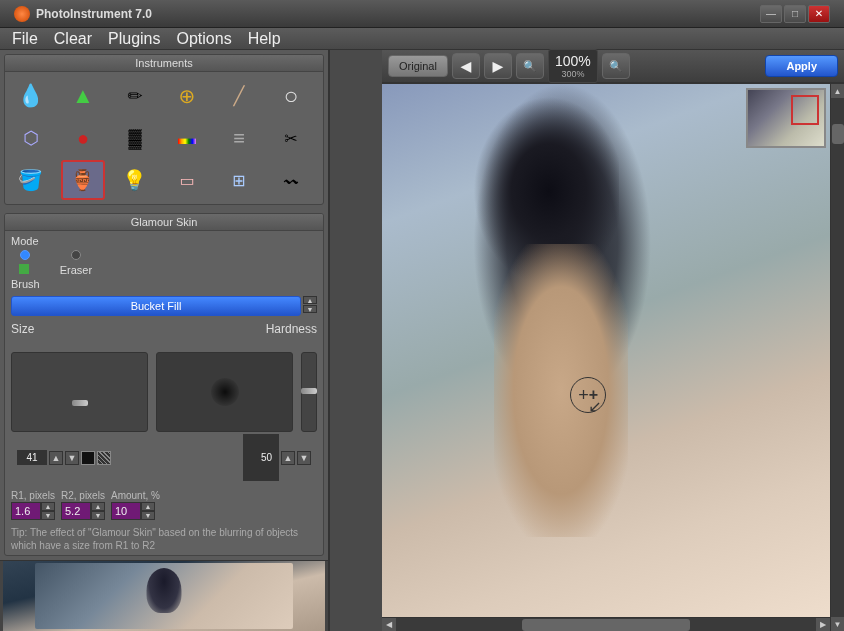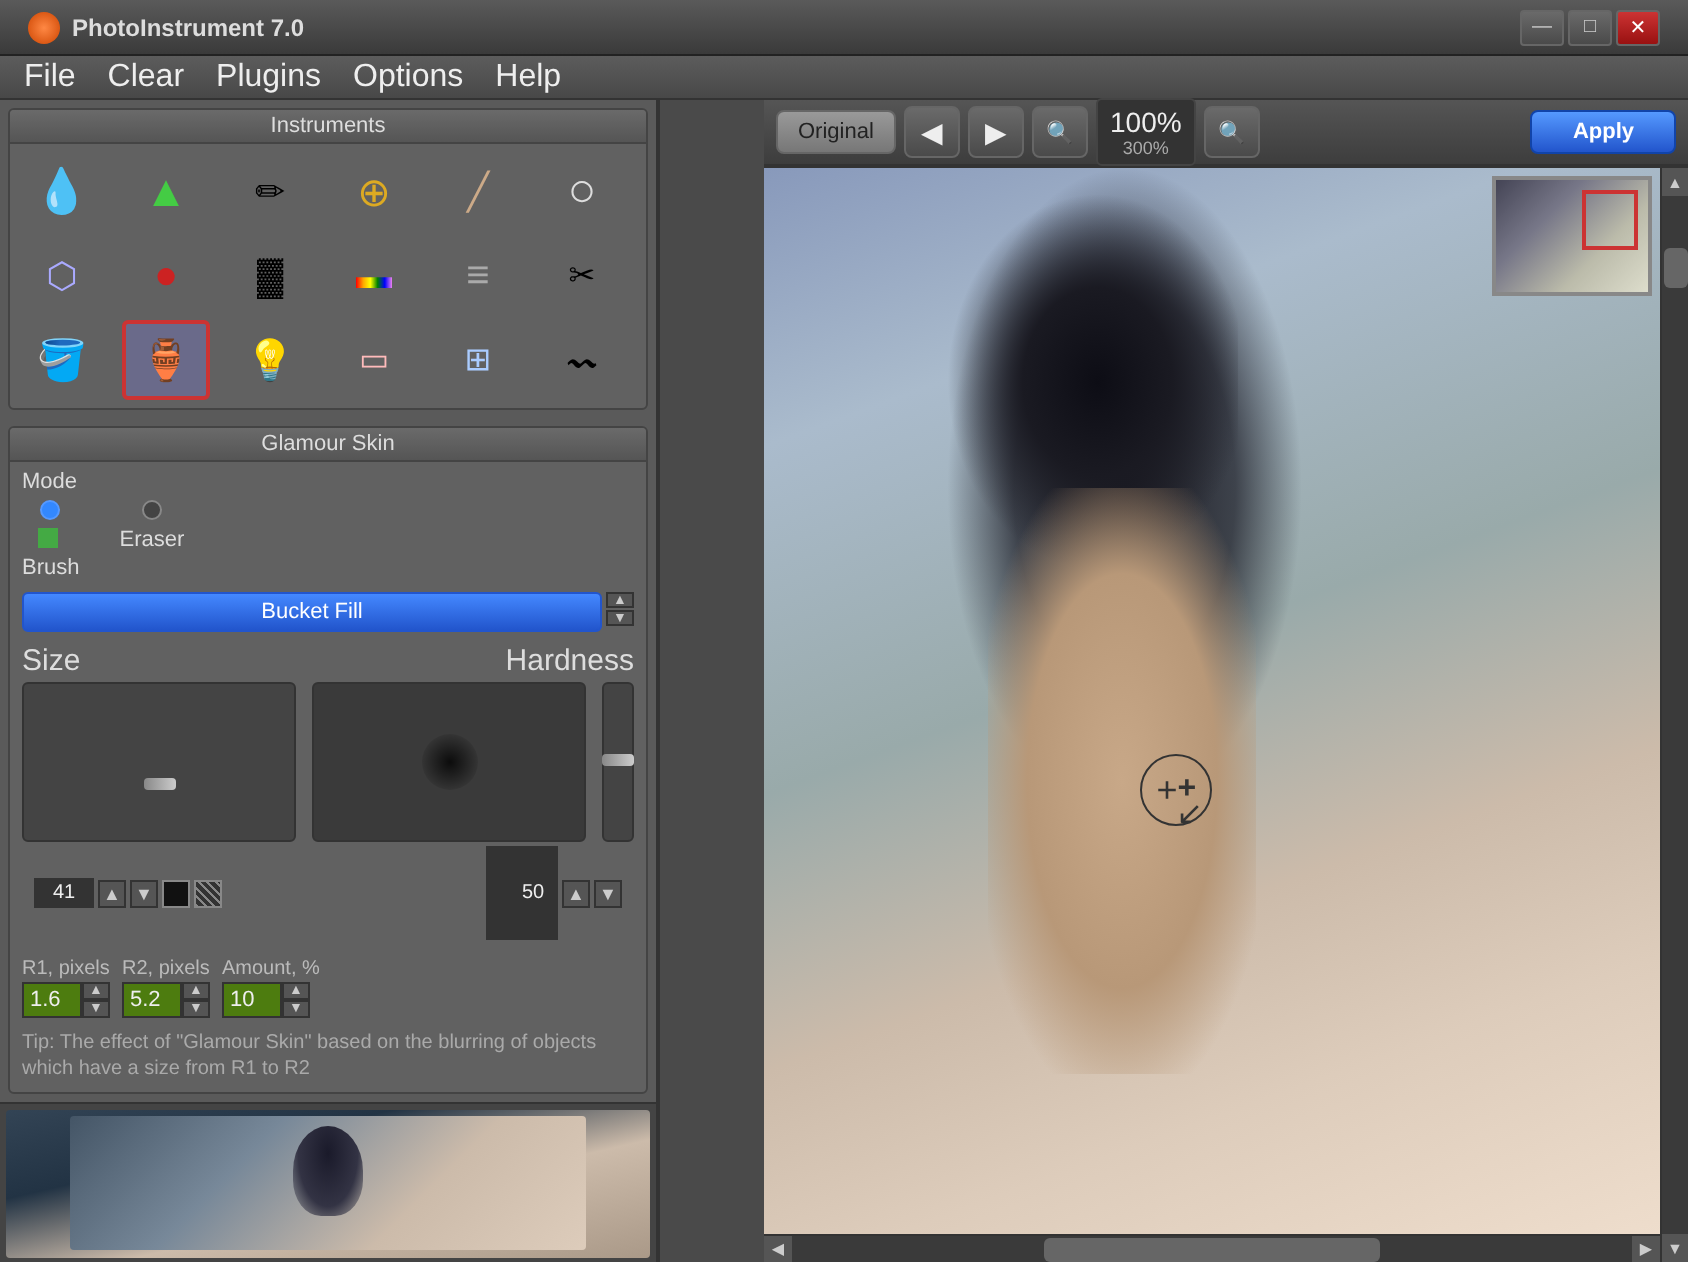--- a/index.html
+++ b/index.html
@@ -102,21 +102,21 @@
       border: 1px solid #2255cc;
     }
     .clear-btn {
       flex: 1; padding: 3px; text-align: center; cursor: pointer;
       border-radius: 3px; font-size: 11px; color: #ccc;
       background: linear-gradient(to bottom, #777, #555);
       border: 1px solid #444;
     }
 
     .size-hardness-section { padding: 4px 6px; }
-    .size-hardness-header { display: flex; justify-content: space-between; color: #ddd; font-size: 15px; margin-bottom: 2px; }
+    .size-hardness-header { display: flex; justify-content: space-between; color: #ddd; font-size: 12px; margin-bottom: 16px; }
     .slider-row { display: flex; gap: 8px; align-items: center; }
     .slider-track {
       flex: 1; height: 80px; background: #444; border: 1px solid #333;
       border-radius: 3px; position: relative; display: flex; justify-content: center;
     }
     .slider-thumb-v {
       position: absolute; width: 16px; height: 6px;
       background: linear-gradient(to right, #888, #ccc);
       border-radius: 2px; left: 50%; transform: translateX(-50%);
       top: 60%; cursor: pointer;
@@ -143,21 +143,21 @@
     .ctrl-btn { width: 14px; height: 14px; background: #555; border: 1px solid #333; color: #ccc; font-size: 9px; cursor: pointer; display: flex; align-items: center; justify-content: center; }
     .color-swatch { width: 14px; height: 14px; background: #111; border: 1px solid #888; }
     .pattern-swatch { width: 14px; height: 14px; border: 1px solid #888; background: repeating-linear-gradient(45deg, #888 0, #888 1px, #333 1px, #333 3px); }
     .hardness-value-box { width: 30px; border: 1px solid #333; background: #333; color: #eee; font-size: 10px; text-align: center; padding: 17px; margin-left: auto; }
 
     .params-section { padding: 3px 6px; display: flex; gap: 6px; }
     .param-group { display: flex; flex-direction: column; gap: 1px; }
     .param-label { color: #bbb; font-size: 10px; }
     .param-input-row { display: flex; align-items: center; }
     .param-input {
-      width: 30px; border: 1px solid #333; background: #4d7c0f; color: #eee;
+      width: 30px; border: 1px solid #333; background: #701a75; color: #eee;
       font-size: 11px; padding: 2px 3px;
     }
     .param-spinner { display: flex; flex-direction: column; }
     .spin-btn { width: 14px; height: 9px; background: #555; border: 1px solid #333; color: #ccc; font-size: 7px; cursor: pointer; display: flex; align-items: center; justify-content: center; line-height: 1; }
 
     .tip-text { padding: 3px 6px; color: #aaa; font-size: 10px; line-height: 1.3; }
 
     
     .thumb-strip {
       height: 80px; background: #444; border-top: 1px solid #333;

